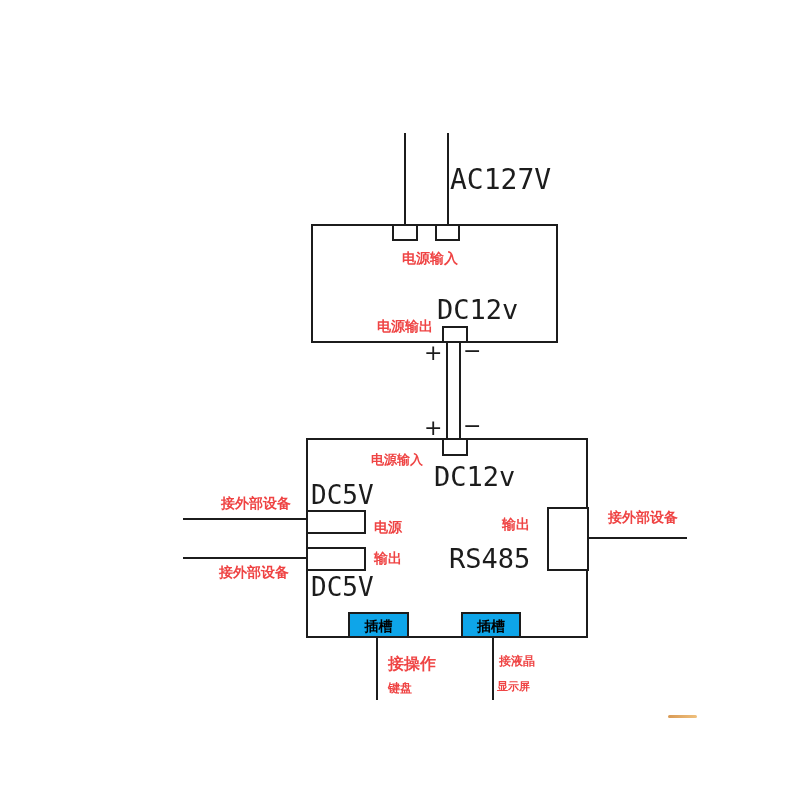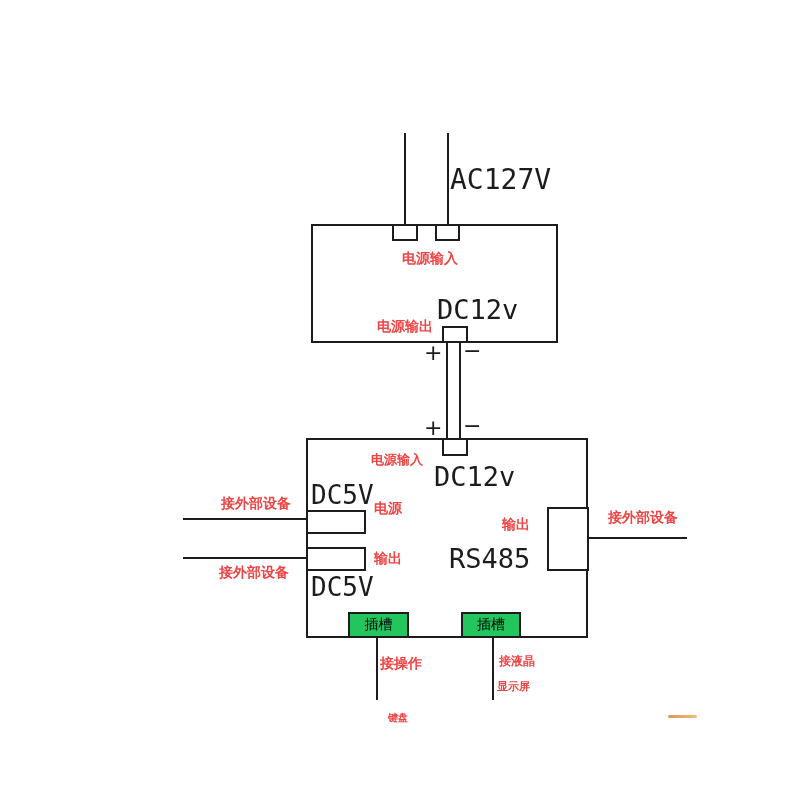--- a/index.html
+++ b/index.html
@@ -23,23 +23,23 @@
   }
   .cn-label{
     position:absolute;font-family:"DejaVu Sans",sans-serif;font-weight:700;
     color:#ef4444;line-height:1.15;white-space:nowrap;
   }
   .sign{
     position:absolute;font-family:"DejaVu Sans",sans-serif;font-weight:400;
     font-size:22px;line-height:1;color:#1c1c1c;
   }
   .slot{
-    position:absolute;border:2px solid #1c1c1c;background:#22c55e;
-    box-sizing:border-box;display:flex;align-items:center;justify-content:center;
-    font-family:"DejaVu Sans",sans-serif;font-weight:400;font-size:14px;color:#000;
+    position:absolute;border:2px solid #1c1c1c;background:#0ea5e9;
+    box-sizing:border-box;display:flex;align-items:flex-end;justify-content:center;
+    font-family:"DejaVu Sans",sans-serif;font-weight:700;font-size:14px;color:#000;
   }
   .accent-dash{
     position:absolute;left:628px;top:715px;width:29px;height:3px;
     background:linear-gradient(to right,#d99a55,#efc07d);border-radius:2px;
   }
 </style>
 </head>
 <body>
 
 <div id="canvas">
@@ -63,21 +63,21 @@
   <div class="sign" style="left:384px;top:417px;">+</div>
   <div class="sign" style="left:423px;top:415px;">−</div>
 
   <div class="box" style="left:266px;top:438px;width:282px;height:200px;"></div>
   <div class="terminal" style="left:402px;top:438px;width:26px;height:18px;"></div>
   <div class="cn-label" style="left:331px;top:453px;font-size:13px;">电源输入</div>
   <div class="mono-label" style="left:394px;top:463px;font-size:27px;">DC12v</div>
 
   <div class="mono-label" style="left:271px;top:482px;font-size:26px;">DC5V</div>
   <div class="terminal" style="left:266px;top:510px;width:60px;height:24px;"></div>
-  <div class="cn-label" style="left:334px;top:500px;font-size:14px;">电源</div>
+  <div class="cn-label" style="left:334px;top:519px;font-size:14px;">电源</div>
   <div class="terminal" style="left:266px;top:547px;width:60px;height:24px;"></div>
   <div class="cn-label" style="left:334px;top:550px;font-size:14px;">输出</div>
   <div class="mono-label" style="left:271px;top:574px;font-size:26px;">DC5V</div>
 
   <div class="cn-label" style="left:462px;top:516px;font-size:14px;">输出</div>
   <div class="mono-label" style="left:409px;top:545px;font-size:27px;">RS485</div>
   <div class="terminal" style="left:507px;top:507px;width:42px;height:64px;"></div>
 
   <div class="slot" style="left:308px;top:612px;width:61px;height:26px;">
     <span>插槽</span>
@@ -88,22 +88,22 @@
 
   <div class="cn-label" style="left:181px;top:495px;font-size:14px;">接外部设备</div>
   <div class="wire-h" style="left:143px;top:518px;width:123px;"></div>
   <div class="wire-h" style="left:143px;top:557px;width:123px;"></div>
   <div class="cn-label" style="left:179px;top:564px;font-size:14px;">接外部设备</div>
 
   <div class="cn-label" style="left:568px;top:509px;font-size:14px;">接外部设备</div>
   <div class="wire-h" style="left:548px;top:537px;width:99px;"></div>
 
   <div class="wire-v" style="left:336px;top:638px;height:62px;"></div>
-  <div class="cn-label" style="left:340px;top:655px;font-size:14px;">接操作</div>
-  <div class="cn-label" style="left:348px;top:712px;font-size:10px;">键盘</div>
+  <div class="cn-label" style="left:348px;top:655px;font-size:16px;">接操作</div>
+  <div class="cn-label" style="left:348px;top:682px;font-size:12px;">键盘</div>
 
   <div class="wire-v" style="left:452px;top:638px;height:62px;"></div>
   <div class="cn-label" style="left:459px;top:655px;font-size:12px;">接液晶</div>
   <div class="cn-label" style="left:457px;top:681px;font-size:11px;">显示屏</div>
 
   <div class="accent-dash"></div>
 
 </div>
 
 </body></html>

